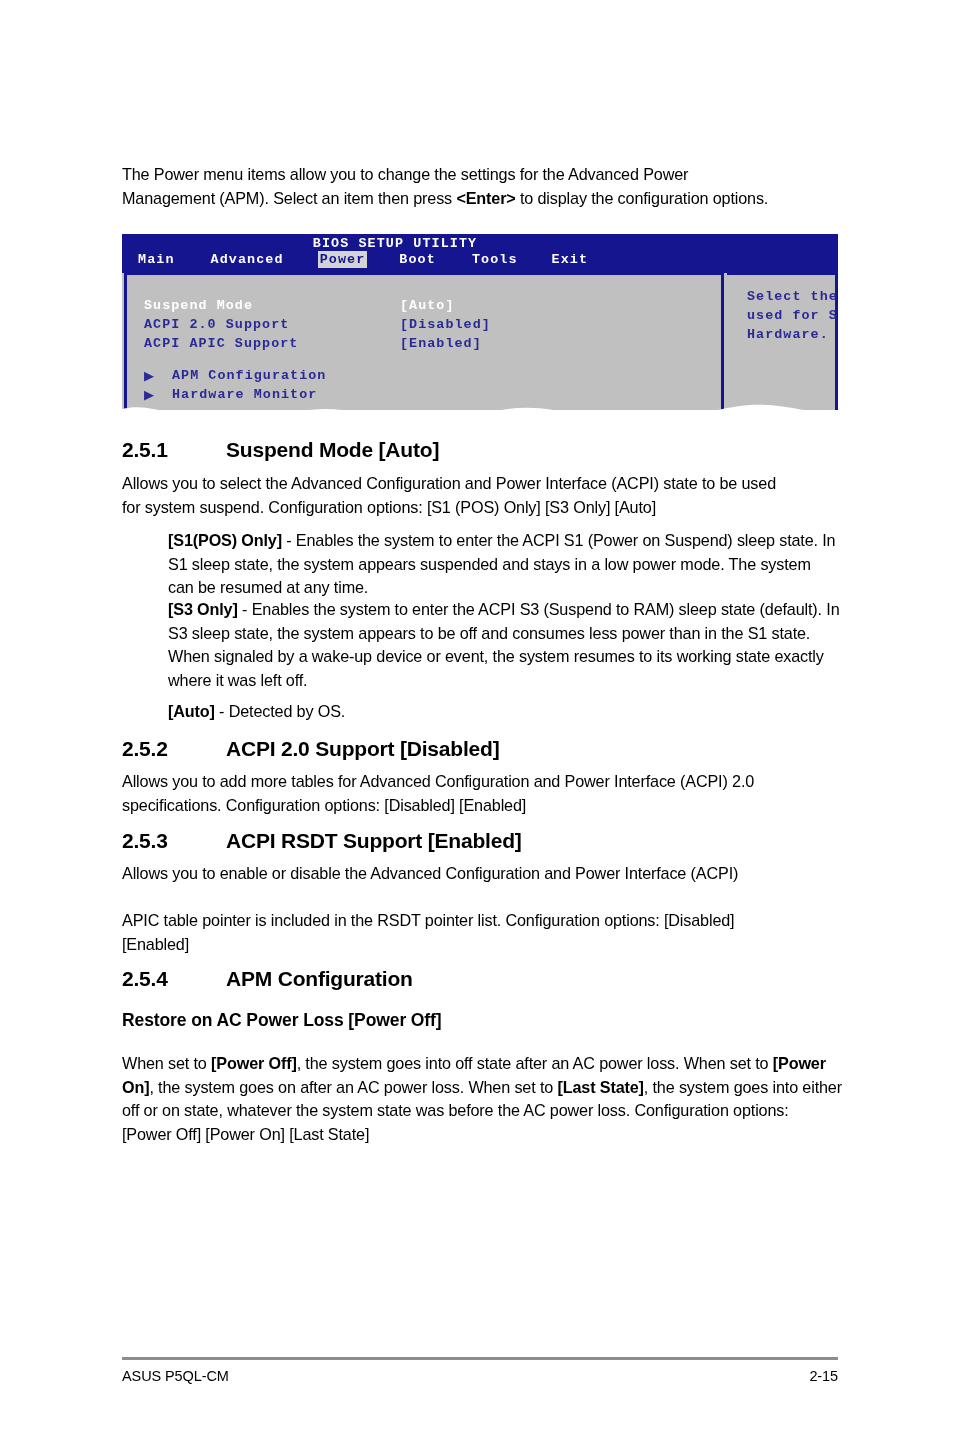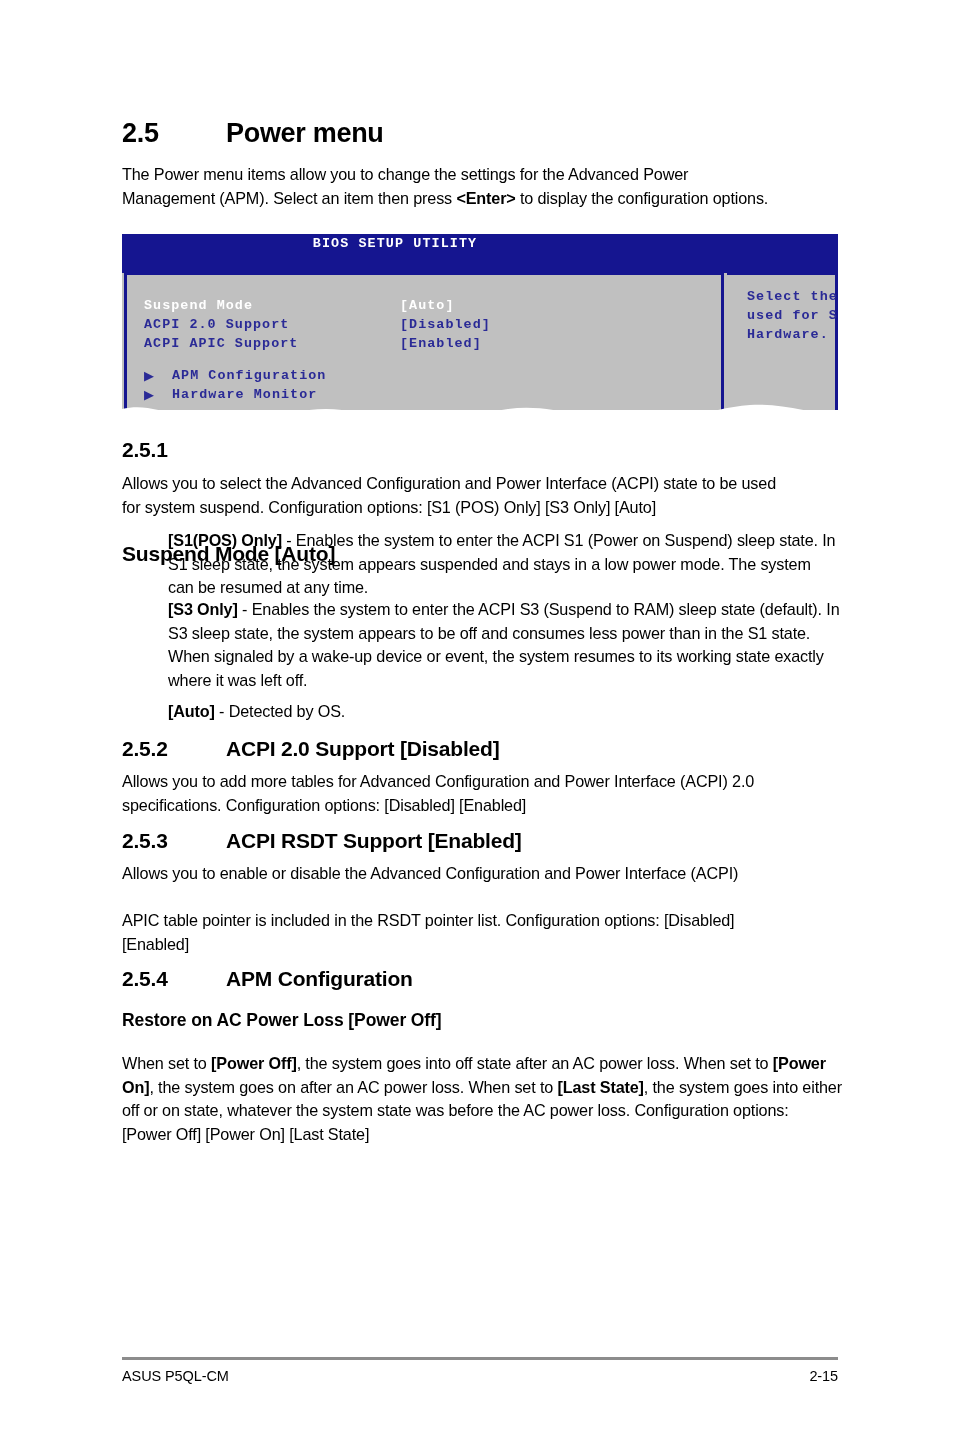--- a/index.html
+++ b/index.html
@@ -230,34 +230,43 @@
     text-align: right;
     font-size: 14.5px;
     letter-spacing: -0.1px;
   }
 </style>
 </head>
 <body>
 
 <div class="page">
 
-  <div class="h1-row" style="top:118px;">
-    <span class="h1-num">2.5</span>
-    <span class="h1-title">Power menu</span>
-  </div>
 
   <div class="para" style="left:122px; top:163px; width:720px;">
     <span>The Power menu items allow you to change the settings for the Advanced Power</span><br>
     <span>Management (APM). Select an item then press </span><b>&lt;Enter&gt;</b><span> to display the configuration options.</span>
   </div>
 
   <div class="bios">
 
     <div class="bios-header">
       <div class="bios-title">BIOS SETUP UTILITY</div>
+      <div class="bios-tabs">
+        <span class="bios-tab">Main</span>
+        <span class="tabgap-a"></span>
+        <span class="bios-tab">Advanced</span>
+        <span class="tabgap-b"></span>
+        <span class="bios-tab active">Power</span>
+        <span class="tabgap-c"></span>
+        <span class="bios-tab">Boot</span>
+        <span class="tabgap-d"></span>
+        <span class="bios-tab">Tools</span>
+        <span class="tabgap-e"></span>
+        <span class="bios-tab">Exit</span>
+      </div>
     </div>
 
     <div class="bios-body-wrap">
       <div class="bios-body">
         <div class="bios-outer-top"></div>
         <div class="bios-left-pane"></div>
         <div class="bios-right-pane"></div>
 
         <div class="bios-text sel" style="left:22px; top:26px;">Suspend Mode</div>
         <div class="bios-text" style="left:22px; top:45px;">ACPI 2.0 Support</div>
@@ -280,21 +289,21 @@
           <path d="M0,40 L0,18 C24,12 46,22 72,30 C100,38 126,33 152,26
                    C178,19 204,15 232,21 C258,27 280,35 308,33
                    C336,31 358,22 386,18 C414,14 440,20 468,27
                    C494,33 520,35 548,30 C576,25 600,16 628,14
                    C656,12 684,20 716,26 L716,40 Z" fill="#ffffff"></path>
         </svg>
       </div>
     </div>
   </div>
 
-  <div class="h2-row" style="top:438px;flex-direction:column;">
+  <div class="h2-row" style="top:438px;">
     <span class="h2-num">2.5.1</span>
     <span class="h2-title">Suspend Mode [Auto]</span>
   </div>
   <div class="para" style="left:122px; top:472px; width:725px;">
     <span>Allows you to select the Advanced Configuration and Power Interface (ACPI) state to be used</span><br>
     <span>for system suspend. Configuration options: [S1 (POS) Only] [S3 Only] [Auto]</span>
   </div>
 
   <div class="para" style="left:168px; top:529px; width:672px;">
     <b>[S1(POS) Only]</b><span> - Enables the system to enter the ACPI S1 (Power on Suspend) sleep state. In S1 sleep state, the system appears suspended and stays in a low power mode. The system can be resumed at any time.</span>

